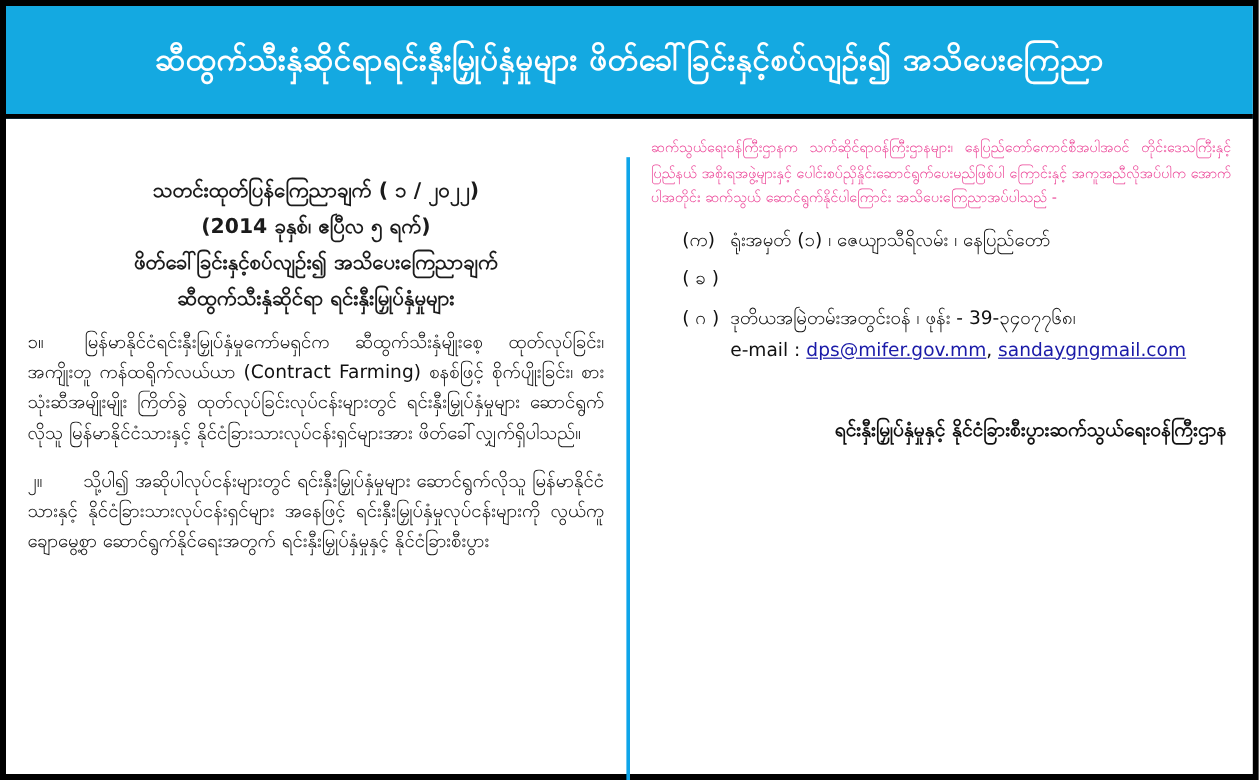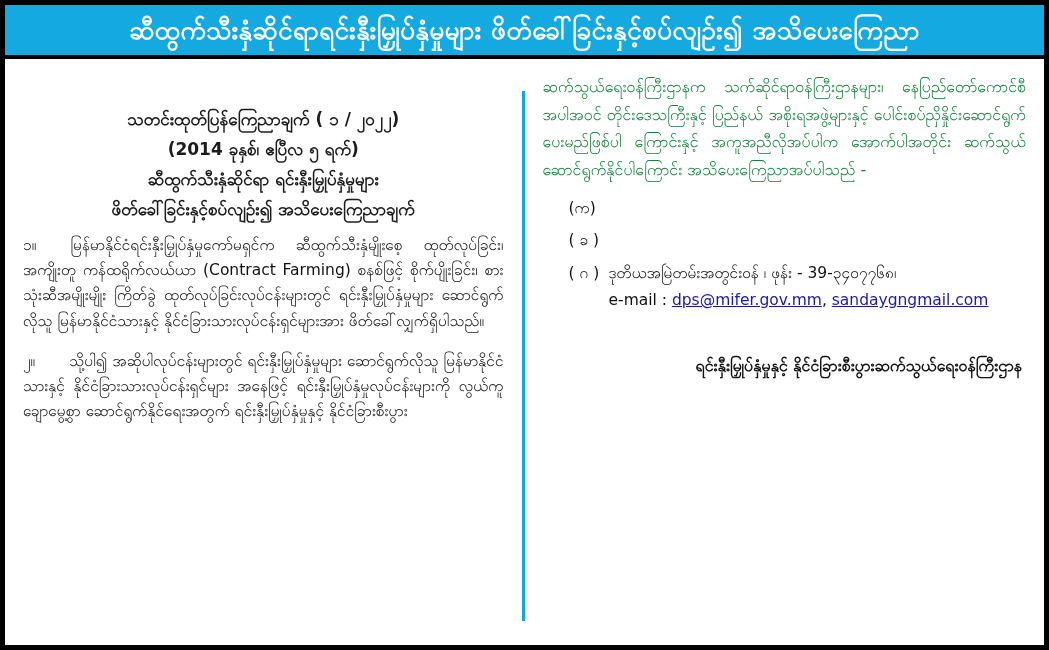--- a/index.html
+++ b/index.html
@@ -18,21 +18,21 @@
     position: relative;
     width: 1049px;
     height: 650px;
     box-sizing: border-box;
     border: 5px solid #000000;
     background: #ffffff;
     padding: 0;
   }
   .banner {
     background: #14a9e1;
-    height: 54px;
+    height: 94px;
     display: flex;
     align-items: center;
     justify-content: center;
     box-sizing: border-box;
     border-bottom: 4px solid #000000;
   }
   .banner-title {
     color: #ffffff;
     font-size: 26px;
     font-weight: bold;
@@ -74,24 +74,24 @@
     color: #111111;
   }
   .para .indent {
     display: inline-block;
     width: 34px;
   }
   .para .num {
     display: inline-block;
   }
   .right-para {
-    font-size: 16px;
+    font-size: 12px;
     line-height: 1.72;
     text-align: justify;
-    color: #15803d;
+    color: #ec4899;
     margin: 0 0 12px 0;
   }
   .contacts {
     margin: 4px 0 0 12px;
   }
   .contact-item {
     display: flex;
     font-size: 15.5px;
     line-height: 1.7;
     margin-bottom: 6px;
@@ -132,42 +132,45 @@
     <div class="banner-title">ဆီထွက်သီးနှံဆိုင်ရာရင်းနှီးမြှုပ်နှံမှုများ ဖိတ်ခေါ်ခြင်းနှင့်စပ်လျဉ်း၍ အသိပေးကြေညာ</div>
   </div>
 
   <div class="columns">
 
     <div class="col col-left">
 
       <div class="heading-block">
         <div>သတင်းထုတ်ပြန်ကြေညာချက် ( ၁ / ၂၀၂၂)</div>
         <div>(2014 ခုနှစ်၊ ဧပြီလ ၅ ရက်)</div>
+        <div>ဖိတ်ခေါ်ခြင်းနှင့်စပ်လျဉ်း၍ အသိပေးကြေညာချက်</div>
         <div>ဆီထွက်သီးနှံဆိုင်ရာ ရင်းနှီးမြှုပ်နှံမှုများ</div>
-        <div>ဖိတ်ခေါ်ခြင်းနှင့်စပ်လျဉ်း၍ အသိပေးကြေညာချက်</div>
       </div>
 
       <p class="para">
         <span class="num">၁။</span><span class="indent"></span><span>မြန်မာနိုင်ငံရင်းနှီးမြှုပ်နှံမှုကော်မရှင်က ဆီထွက်သီးနှံမျိုးစေ့ ထုတ်လုပ်ခြင်း၊ အကျိုးတူ ကန်ထရိုက်လယ်ယာ (Contract Farming) စနစ်ဖြင့် စိုက်ပျိုးခြင်း၊ စားသုံးဆီအမျိုးမျိုး ကြိတ်ခွဲ ထုတ်လုပ်ခြင်းလုပ်ငန်းများတွင် ရင်းနှီးမြှုပ်နှံမှုများ ဆောင်ရွက် လိုသူ မြန်မာနိုင်ငံသားနှင့် နိုင်ငံခြားသားလုပ်ငန်းရှင်များအား ဖိတ်ခေါ်လျှက်ရှိပါသည်။</span>
       </p>
 
       <p class="para">
         <span class="num">၂။</span><span class="indent"></span><span>သို့ပါ၍ အဆိုပါလုပ်ငန်းများတွင် ရင်းနှီးမြှုပ်နှံမှုများ ဆောင်ရွက်လိုသူ မြန်မာနိုင်ငံသားနှင့် နိုင်ငံခြားသားလုပ်ငန်းရှင်များ အနေဖြင့် ရင်းနှီးမြှုပ်နှံမှုလုပ်ငန်းများကို လွယ်ကူချောမွေ့စွာ ဆောင်ရွက်နိုင်ရေးအတွက် ရင်းနှီးမြှုပ်နှံမှုနှင့် နိုင်ငံခြားစီးပွား</span>
       </p>
 
     </div>
 
     <div class="col col-right">
 
       <p class="right-para">ဆက်သွယ်ရေးဝန်ကြီးဌာနက သက်ဆိုင်ရာဝန်ကြီးဌာနများ၊ နေပြည်တော်ကောင်စီအပါအဝင် တိုင်းဒေသကြီးနှင့် ပြည်နယ် အစိုးရအဖွဲ့များနှင့် ပေါင်းစပ်ညှိနှိုင်းဆောင်ရွက်ပေးမည်ဖြစ်ပါ ကြောင်းနှင့် အကူအညီလိုအပ်ပါက အောက်ပါအတိုင်း ဆက်သွယ် ဆောင်ရွက်နိုင်ပါကြောင်း အသိပေးကြေညာအပ်ပါသည် -</p>
 
       <div class="contacts">
 
         <div class="contact-item">
           <div class="contact-marker">(က)</div>
+          <div class="contact-body">
+            <div>ရုံးအမှတ် (၁) ၊ ဇေယျာသီရိလမ်း ၊ နေပြည်တော်</div>
+          </div>
         </div>
 
         <div class="contact-item">
           <div class="contact-marker">( ခ )</div>
         </div>
 
         <div class="contact-item">
           <div class="contact-marker">( ဂ )</div>
           <div class="contact-body">
             <div>ဒုတိယအမြဲတမ်းအတွင်းဝန် ၊ ဖုန်း - 39-၃၄၀၇၇၆၈၊</div>

